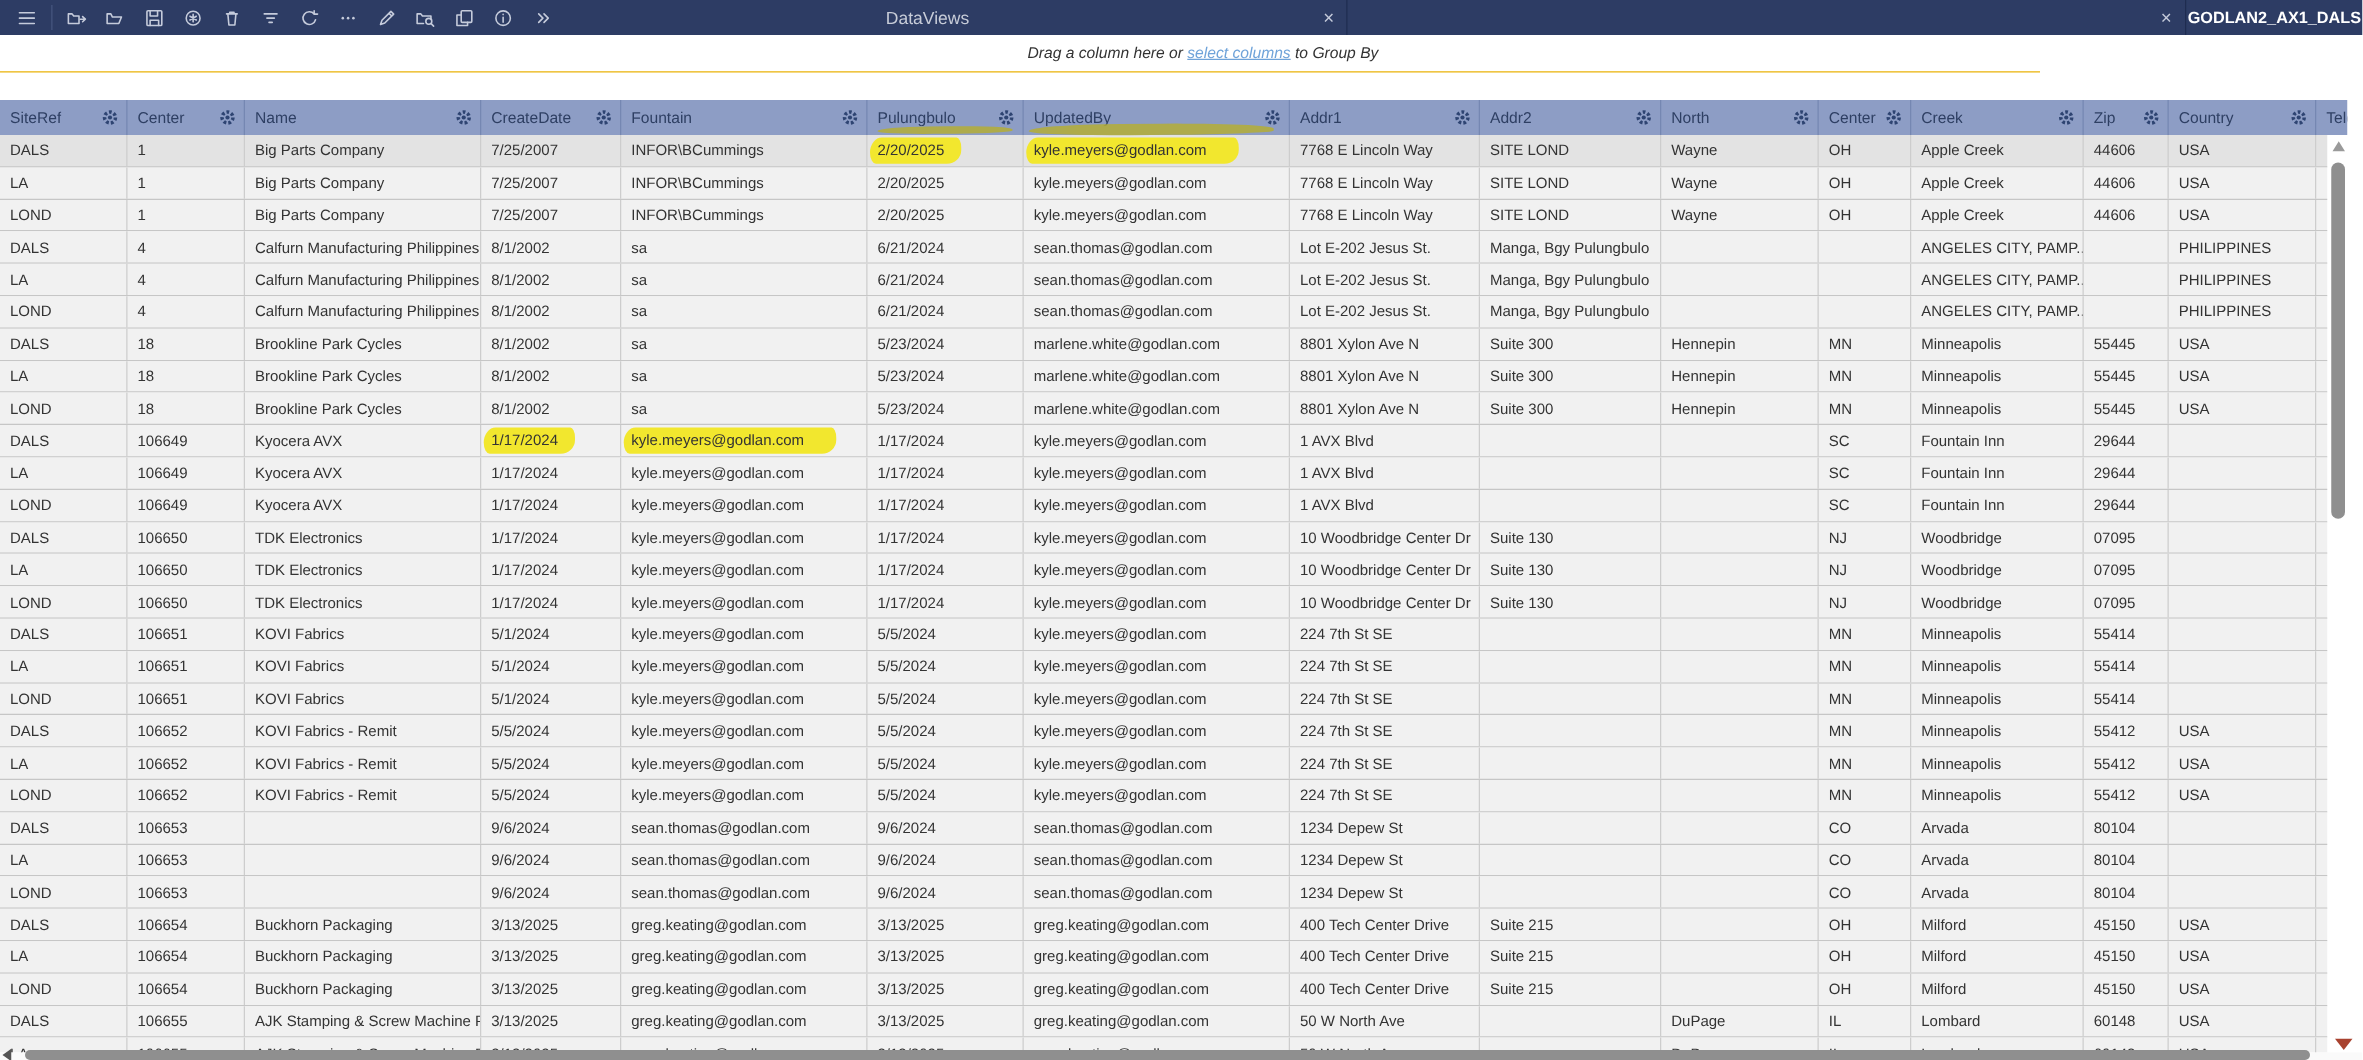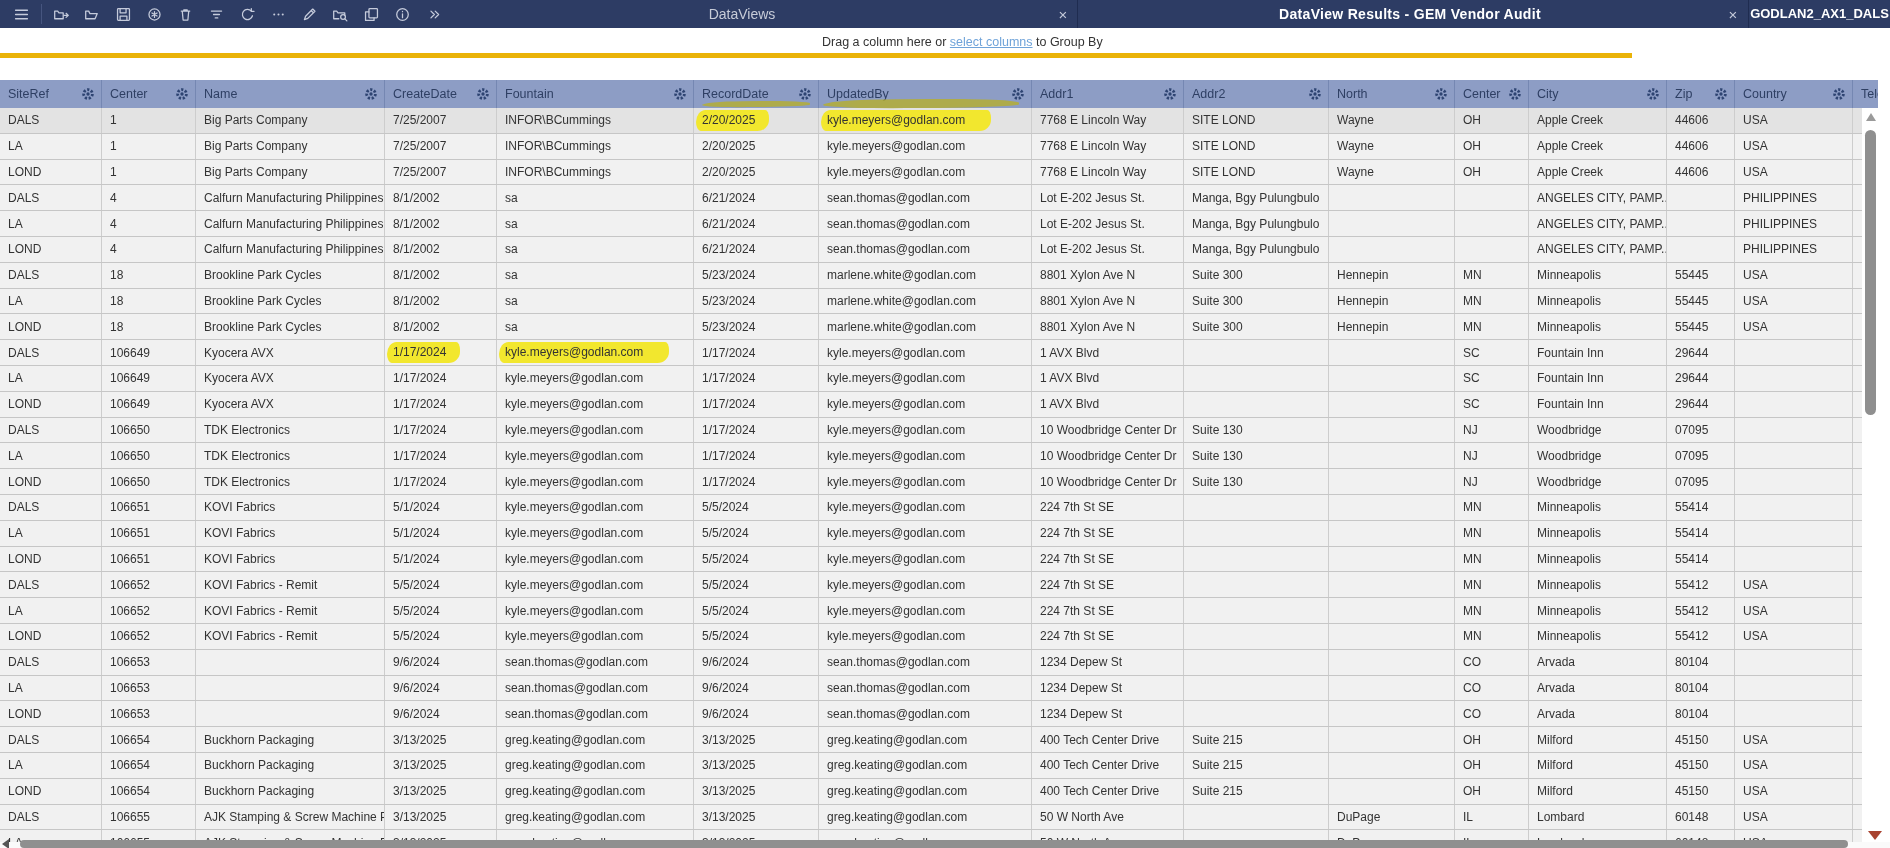--- a/index.html
+++ b/index.html
@@ -22,21 +22,21 @@
   #close-left { left:1050px; }
   #close-right { left:1720px; }
   .top-sep { position:absolute; top:0; width:1px; height:28px; background:#1f2c50; }
   #sep-panels { left:1077px; }
   #sep-tab { left:1748px; }
   .session-tab { position:absolute; left:1749px; top:0; width:141px; height:28px; line-height:28px;
                  text-align:center; color:#ffffff; font-weight:bold; font-size:13px; cursor:pointer; }
 
   
   .groupbar { position:absolute; left:0; top:28px; width:1632px; height:30px; background:#fff;
-              border-bottom:5px solid #eab308; }
+              border-bottom:1px solid #eab308;font-style:italic; }
   .groupbar-inner { position:absolute; left:822px; top:7px; font-size:12.5px; color:#333; }
   .groupbar-inner a { color:#6fa3d9; text-decoration:underline; cursor:pointer; }
 
   
   .grid { position:absolute; left:0; top:80px; }
   .thead { display:flex; width:1878px; height:28px; overflow:hidden; background:#8d9dc5; }
   .hcell { flex:none; height:28px; display:flex; align-items:center; justify-content:space-between;
            padding:0 6px 0 8px; border-right:1px solid #7587b2; color:#2e3f63; font-size:12.5px; cursor:pointer; }
   .hcell .gear { width:14px; height:14px; flex:none; cursor:pointer; }
   .hlabel { white-space:nowrap; overflow:hidden; }
@@ -153,21 +153,20 @@
         </div>
         <div class="tb-icon">
           <svg viewBox="0 0 20 20">
             <path d="M7 6l4 4-4 4M12 6l4 4-4 4"></path>
           </svg>
         </div>
       </div>
     <div class="panel-title" id="dv-title">DataViews</div>
     <button class="close-x" id="close-left">×</button>
     <div class="top-sep" id="sep-panels"></div>
-    <div class="panel-title bold" id="res-title">DataView Results - GEM  Vendor  Audit</div>
     <button class="close-x" id="close-right">×</button>
     <div class="top-sep" id="sep-tab"></div>
     <div class="session-tab">GODLAN2_AX1_DALS</div>
   </header>
 
   <div class="groupbar">
     <div class="groupbar-inner">
       <span>Drag a column here or </span><a>select columns</a><span> to Group By</span>
     </div>
   </div>
@@ -203,21 +202,21 @@
           </svg>
         </div>
         <div class="hcell" style="width: 197px;">
           <span class="hlabel">Fountain</span>
           <svg class="gear" viewBox="0 0 16 16">
             <circle cx="8" cy="8" r="5" fill="none" stroke="#2e4472" stroke-width="3.2" stroke-dasharray="2.5 1.9"></circle>
             <circle cx="8" cy="8" r="1.9" fill="#2e4472"></circle>
           </svg>
         </div>
         <div class="hcell" style="width: 125px;">
-          <span class="hlabel">RecordDate</span>
+          <span class="hlabel">Pulungbulo</span>
           <svg class="gear" viewBox="0 0 16 16">
             <circle cx="8" cy="8" r="5" fill="none" stroke="#2e4472" stroke-width="3.2" stroke-dasharray="2.5 1.9"></circle>
             <circle cx="8" cy="8" r="1.9" fill="#2e4472"></circle>
           </svg>
         </div>
         <div class="hcell" style="width: 213px;">
           <span class="hlabel">UpdatedBy</span>
           <svg class="gear" viewBox="0 0 16 16">
             <circle cx="8" cy="8" r="5" fill="none" stroke="#2e4472" stroke-width="3.2" stroke-dasharray="2.5 1.9"></circle>
             <circle cx="8" cy="8" r="1.9" fill="#2e4472"></circle>
@@ -245,21 +244,21 @@
           </svg>
         </div>
         <div class="hcell" style="width: 74px;">
           <span class="hlabel">Center</span>
           <svg class="gear" viewBox="0 0 16 16">
             <circle cx="8" cy="8" r="5" fill="none" stroke="#2e4472" stroke-width="3.2" stroke-dasharray="2.5 1.9"></circle>
             <circle cx="8" cy="8" r="1.9" fill="#2e4472"></circle>
           </svg>
         </div>
         <div class="hcell" style="width: 138px;">
-          <span class="hlabel">City</span>
+          <span class="hlabel">Creek</span>
           <svg class="gear" viewBox="0 0 16 16">
             <circle cx="8" cy="8" r="5" fill="none" stroke="#2e4472" stroke-width="3.2" stroke-dasharray="2.5 1.9"></circle>
             <circle cx="8" cy="8" r="1.9" fill="#2e4472"></circle>
           </svg>
         </div>
         <div class="hcell" style="width: 68px;">
           <span class="hlabel">Zip</span>
           <svg class="gear" viewBox="0 0 16 16">
             <circle cx="8" cy="8" r="5" fill="none" stroke="#2e4472" stroke-width="3.2" stroke-dasharray="2.5 1.9"></circle>
             <circle cx="8" cy="8" r="1.9" fill="#2e4472"></circle>

